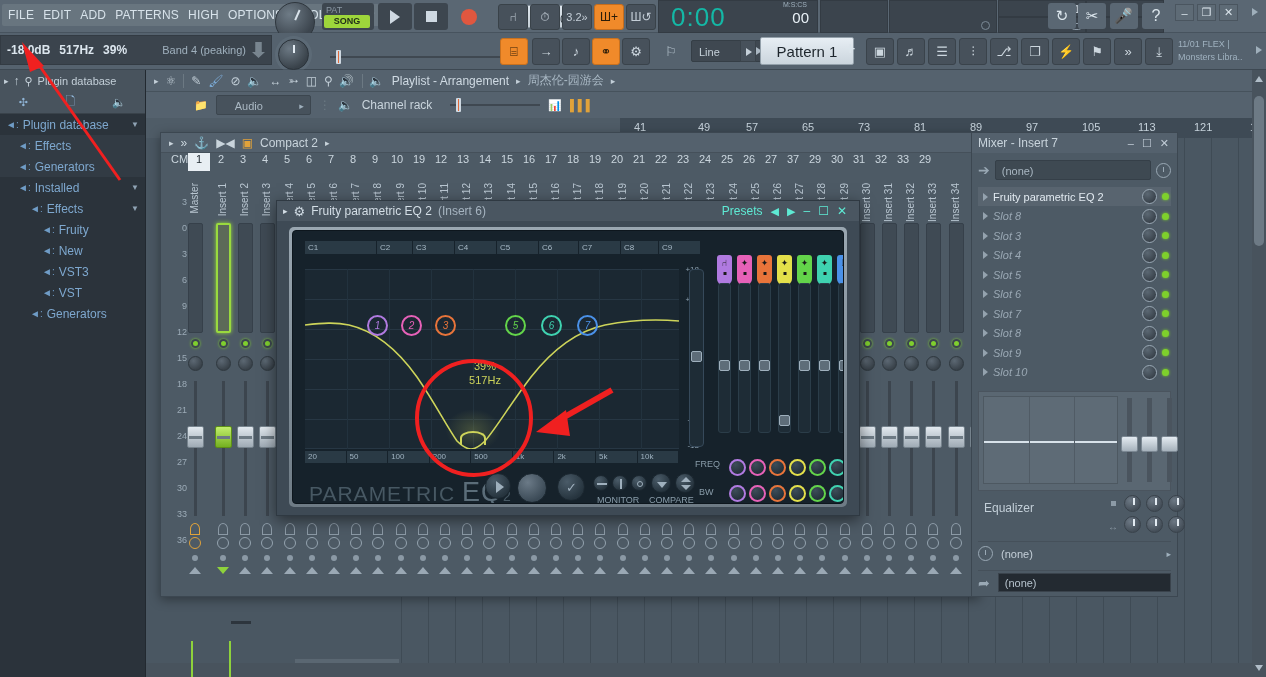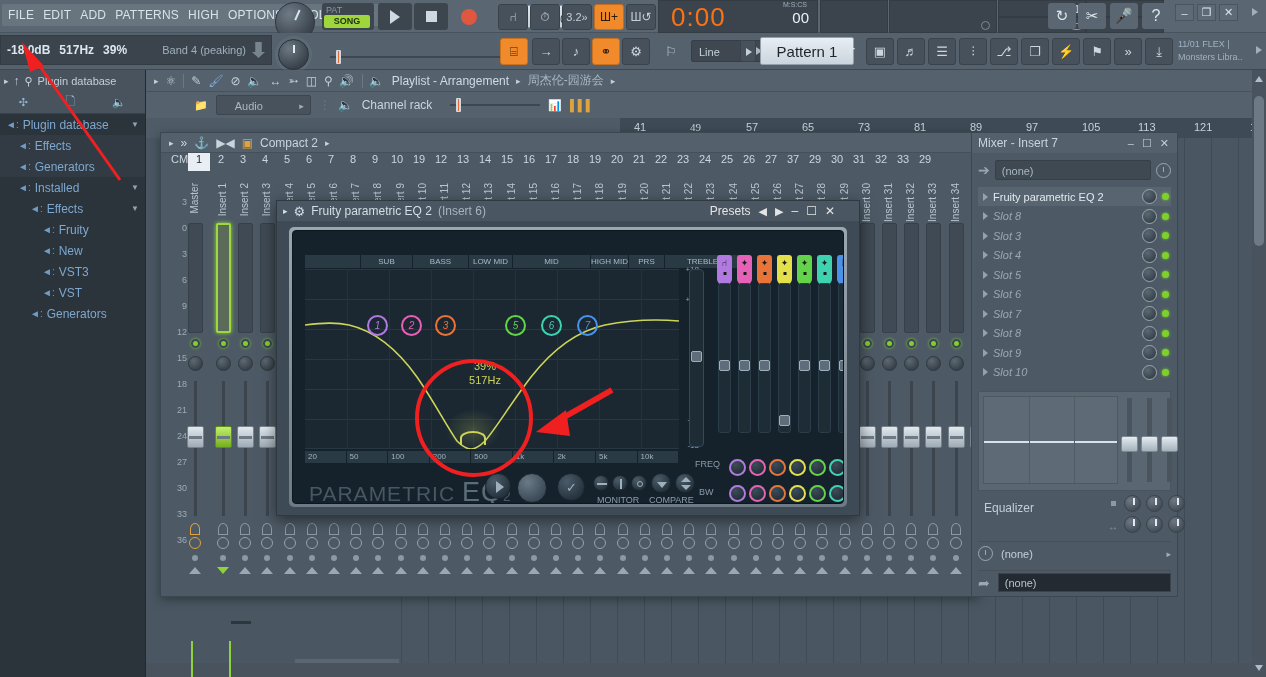--- a/index.html
+++ b/index.html
@@ -50,21 +50,21 @@
   .tempo { position:absolute; left:508px; top:5px; width:82px; height:23px;
     background:linear-gradient(#dfe7ee,#c4ced6); border:1px solid #8b97a1; border-radius:2px;
     color:#1e262d; font-size:16px; text-align:right; padding-right:12px; line-height:23px;}
   .tempo i { font-size:10px; font-style:normal;}
   .tbtn { position:absolute; top:4px; width:30px; height:26px; background:#47515b;
     border:1px solid #394249; border-radius:3px; display:flex; align-items:center;
     justify-content:center; font-size:12px; color:#c4ced7;}
   .tbtn.on { background:#f08a2a; border-color:#c56d1d; color:#2a1c08; }
   .clock { position:absolute; left:658px; top:0; width:160px; height:33px;
     background:#3b444d; border:1px solid #333b43; }
-  .clock .t { position:absolute; left:12px; top:1px; font-size:26px; color:#f97316;
+  .clock .t { position:absolute; left:12px; top:1px; font-size:26px; color:#14b8a6;
     font-family:"Liberation Sans", sans-serif; letter-spacing:1px;}
   .clock .ss { position:absolute; right:8px; top:8px; font-size:15px; color:#eaf2f8;}
   .clock .lbl { position:absolute; right:10px; top:0px; font-size:7px; color:#9fb0bd;}
   .panel-dark { position:absolute; background:#3b444d; border:1px solid #333b43;}
   .memtxt { position:absolute; font-size:11px; color:#cfdae3;}
 
   .winbtns { position:absolute; right:28px; top:4px; display:flex; gap:3px;}
   .winbtns div { width:19px;height:17px; background:#5e6b76; border:1px solid #4a555f;
     display:flex;align-items:center;justify-content:center;font-size:11px;color:#dbe5ec;}
 
@@ -175,21 +175,21 @@
   .strip.sel .arw { border-bottom:none; border-top:7px solid #8ed23c;}
   .routeline { position:absolute; background:#8ed23c; }
 
   
   .eqwin { position:absolute; left:276px; top:200px; width:584px; height:316px;
     background:#3e4a55; border:1px solid #2f3942; box-shadow:0 4px 14px rgba(0,0,0,.5);}
   .eq-title { height:20px; background:#4a5661; display:flex; align-items:center;
     gap:6px; padding-left:6px; font-size:12px; color:#d4dee6;}
   .eq-title .sub { color:#a6b4c0; }
   .eq-title .right { margin-left:auto; display:flex; align-items:center; gap:8px;
-    padding-right:24px; font-size:12px; color:#e5e5e5;}
+    padding-right:12px; font-size:12px; color:#5eead4;}
   .eq-frame { position:absolute; left:12px; top:26px; right:12px; bottom:8px;
     background:linear-gradient(#9aa7b1,#6e7b85); border-radius:5px; padding:3px;}
   .eq-inner { width:100%; height:100%; background:#16222b; border-radius:4px;
     position:relative; overflow:hidden; border:1px solid #0d161d;}
   .bandhdr { position:absolute; left:12px; top:10px; height:13px; display:flex;}
   .bandhdr div { height:13px; background:#2a3a45; border-right:1px solid #16222b;
     font-size:8px; color:#a8bac7; padding-left:3px; line-height:13px;}
   .bandhdr2 { position:absolute; left:12px; top:24px; height:13px; display:flex;}
   .bandhdr2 div { height:13px; background:#2a3a45; border-right:1px solid #16222b;
     font-size:8px; color:#a8bac7; text-align:center; line-height:13px;}
@@ -535,21 +535,21 @@
       <div class="slider-mini" style="margin-left:10px;">
         <div class="trk"></div>
         <div class="hd"></div>
       </div>
       <span style="color:#aab8c3;font-size:11px;">📊</span>
       <span style="color:#e0a23a;font-size:11px;">▌▌▌</span>
     </div>
 
     <div class="ruler" id="pl-ruler">
         <span style="left: 14px;">41</span>
-        <span style="left: 70px; font-family: Liberation Serif, serif;">49</span>
+        <span style="left: 78px;">49</span>
         <span style="left: 126px;">57</span>
         <span style="left: 182px;">65</span>
         <span style="left: 238px;">73</span>
         <span style="left: 294px;">81</span>
         <span style="left: 350px;">89</span>
         <span style="left: 406px;">97</span>
         <span style="left: 462px;">105</span>
         <span style="left: 518px;">113</span>
         <span style="left: 574px;">121</span>
         <span style="left: 630px;">129</span>
@@ -1141,29 +1141,30 @@
         <span style="font-size:11px;">▶</span>
         <span>–</span>
         <span>☐</span>
         <span>✕</span>
       </div>
     </div>
 
     <div class="eq-frame">
       <div class="eq-inner">
 
-        <div class="bandhdr2" id="bandhdr2">
-            <div style="width: 56px;"></div>
-            <div style="width: 52px;">SUB</div>
-            <div style="width: 56px;">BASS</div>
-            <div style="width: 44px;">LOW MID</div>
-            <div style="width: 78px;">MID</div>
-            <div style="width: 38px;">HIGH MID</div>
-            <div style="width: 36px;">PRS</div>
-            <div style="width: 76px;">TREBLE</div>
+        <div class="bandhdr" id="bandhdr">
+            <div style="width: 72px;">C1</div>
+            <div style="width: 36px;">C2</div>
+            <div style="width: 42px;">C3</div>
+            <div style="width: 42px;">C4</div>
+            <div style="width: 42px;">C5</div>
+            <div style="width: 40px;">C6</div>
+            <div style="width: 42px;">C7</div>
+            <div style="width: 38px;">C8</div>
+            <div style="width: 42px;">C9</div>
           </div>
 
         <div class="eqgraph">
           <div class="gline" style="top:0px;"></div>
           <div class="gline" style="top:30px;"></div>
           <div class="gline" style="top:60px;"></div>
           <div class="gline" style="top:90px;"></div>
           <div class="gline" style="top:120px;"></div>
           <div class="gline" style="top:150px;"></div>
           <div class="gline" style="top:179px;"></div>

